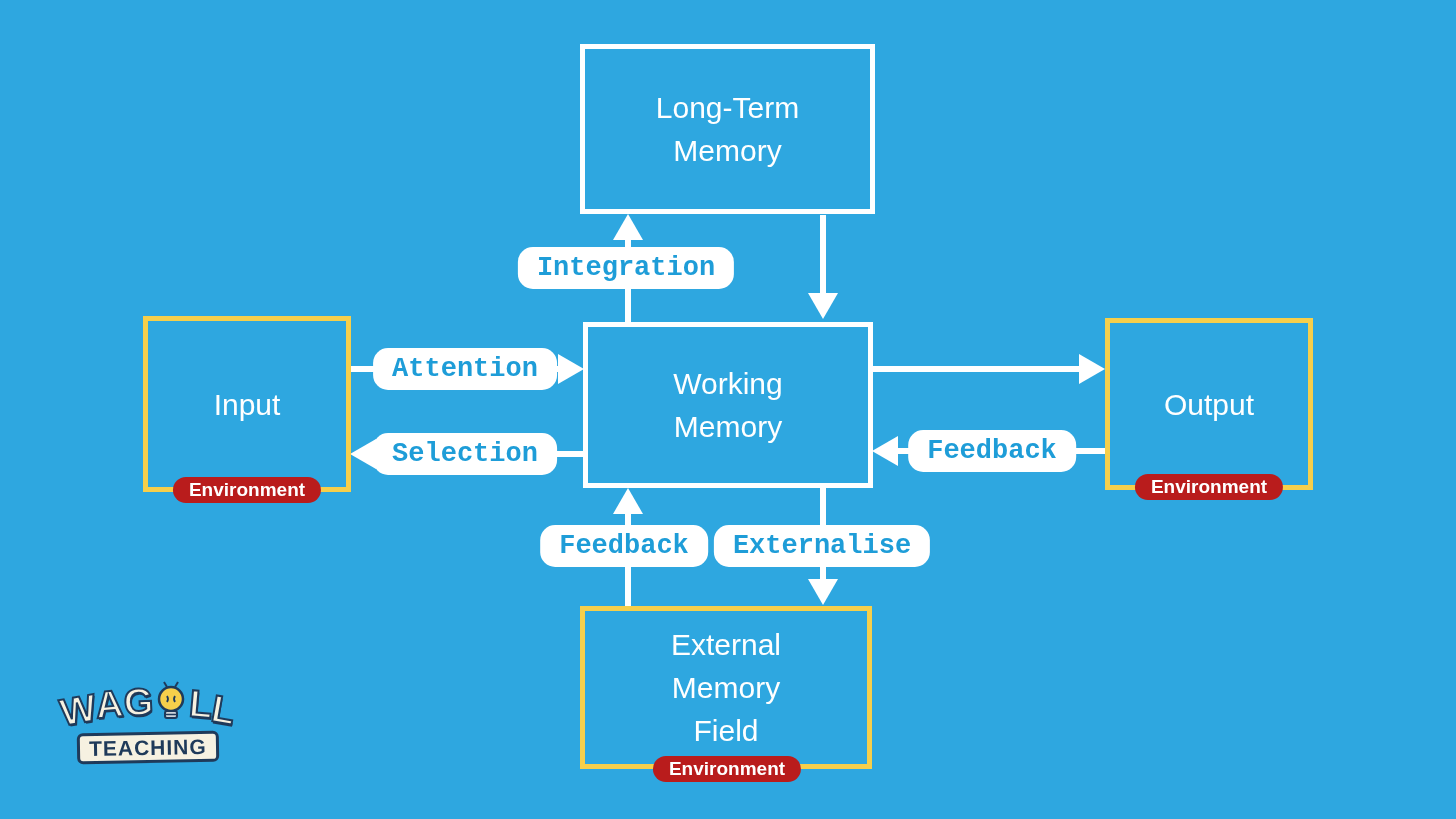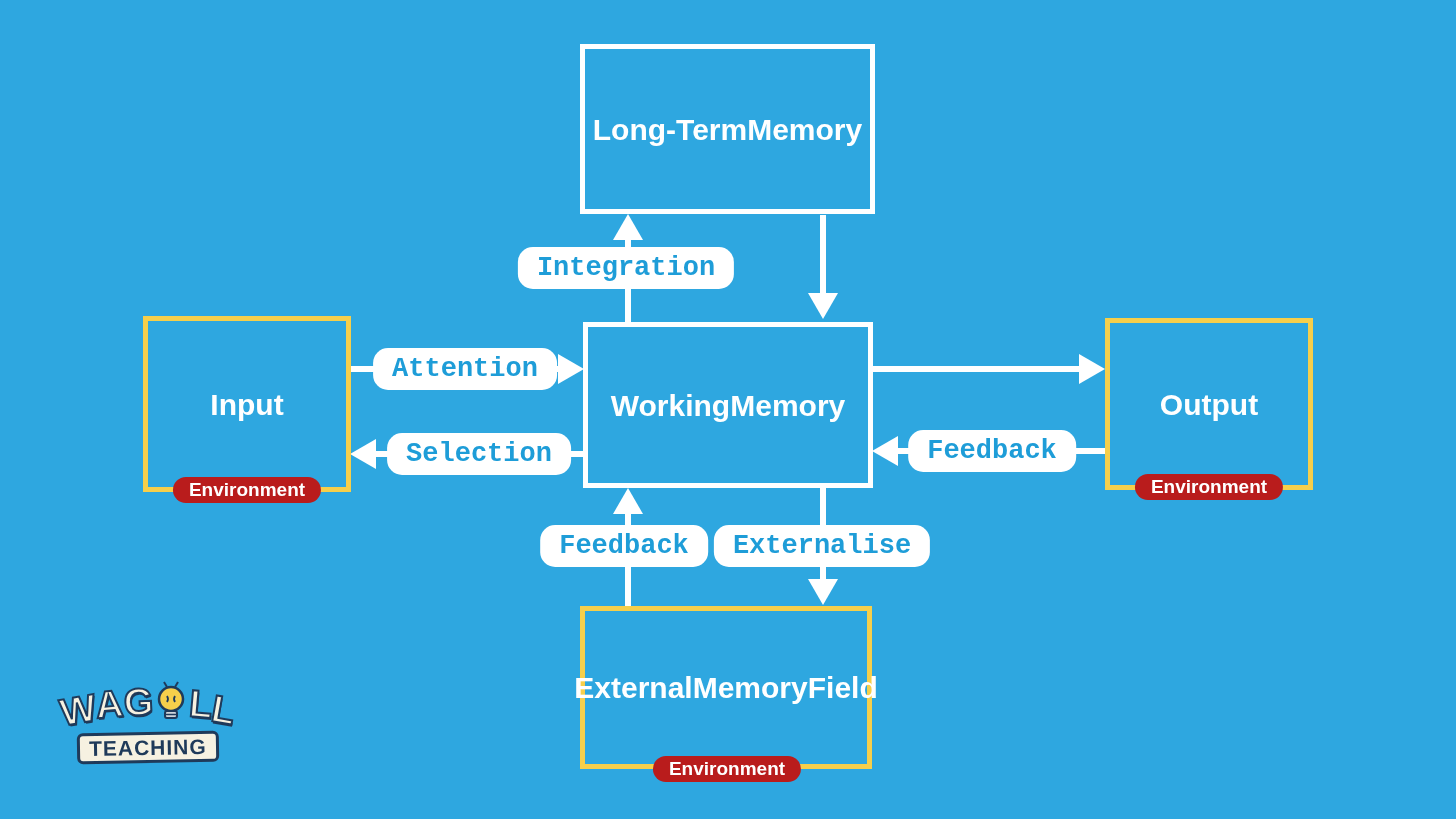--- a/index.html
+++ b/index.html
@@ -7,25 +7,25 @@
     position:relative;
     width:1456px;height:819px;
     background:#2EA7E0;
     overflow:hidden;
     font-family:"Liberation Sans", sans-serif;
   }
   
   .box{
     position:absolute;
     box-sizing:border-box;
-    display:flex;
+    display:flex;flex-direction:column;
     align-items:center;justify-content:center;
     text-align:center;
     color:#ffffff;
-    font-weight:700;
+    font-weight:400;
     font-size:30px;
     line-height:43px;
     z-index:3;
   }
   .box.white{border:5px solid #ffffff;}
   .box.yellow{border:5px solid #F6CF4B;}
   .box-ltm{left:580px;top:44px;width:295px;height:170px;}
   .box-wm{left:583px;top:322px;width:290px;height:166px;}
   .box-input{left:143px;top:316px;width:208px;height:176px;}
   .box-output{left:1105px;top:318px;width:208px;height:172px;}
@@ -84,21 +84,21 @@
     padding:0 19px;
     border-radius:15px;
     z-index:4;
     white-space:nowrap;
     text-align:center;
     font-family:Liberation Mono, monospace;
   }
   .pill-integration{left:626px;top:247px;}
   .pill-retrieval{left:825px;top:247px;}
   .pill-attention{left:465px;top:348px;}
-  .pill-selection{left:479px;top:433px;}
+  .pill-selection{left:465px;top:433px;}
   .pill-perform{left:990px;top:348px;}
   .pill-feedback-right{left:992px;top:430px;}
   .pill-feedback-bottom{left:624px;top:525px;}
   .pill-externalise{left:822px;top:525px;}
   
   .logo{position:absolute;left:68px;top:678px;width:160px;z-index:6;text-align:center;}
   .logo-word{display:flex;align-items:flex-end;justify-content:center;height:52px;}
   .logo-letter{
     font-weight:700;font-size:38px;
     color:#F6F1E1;

